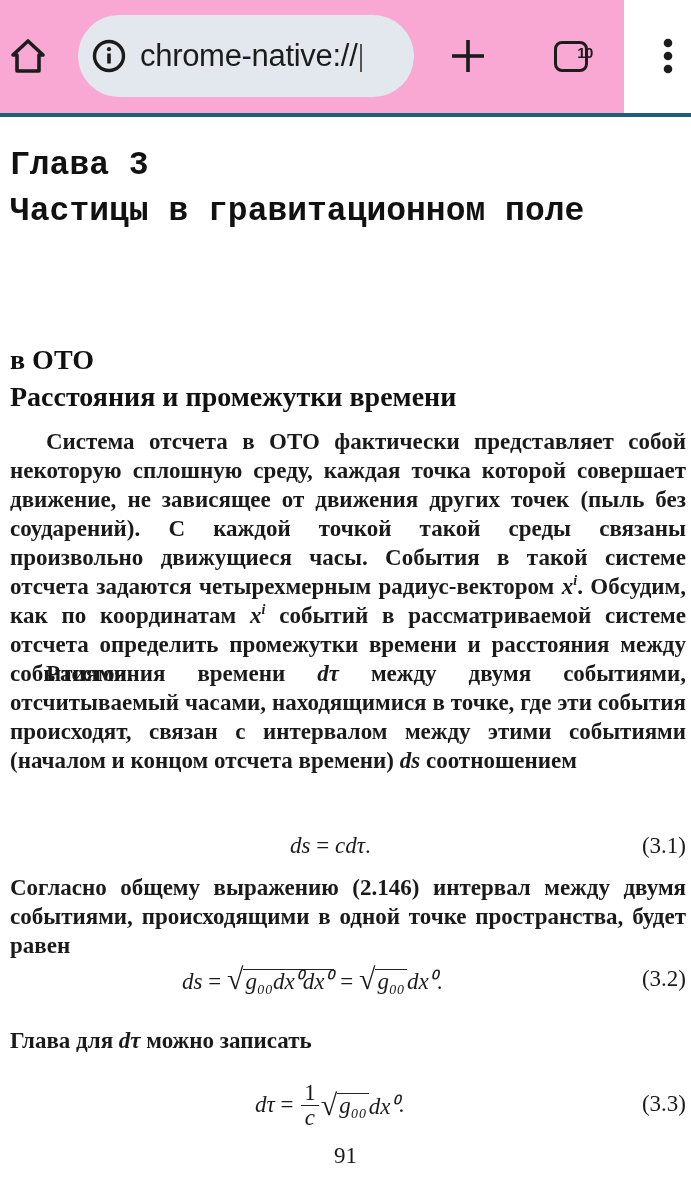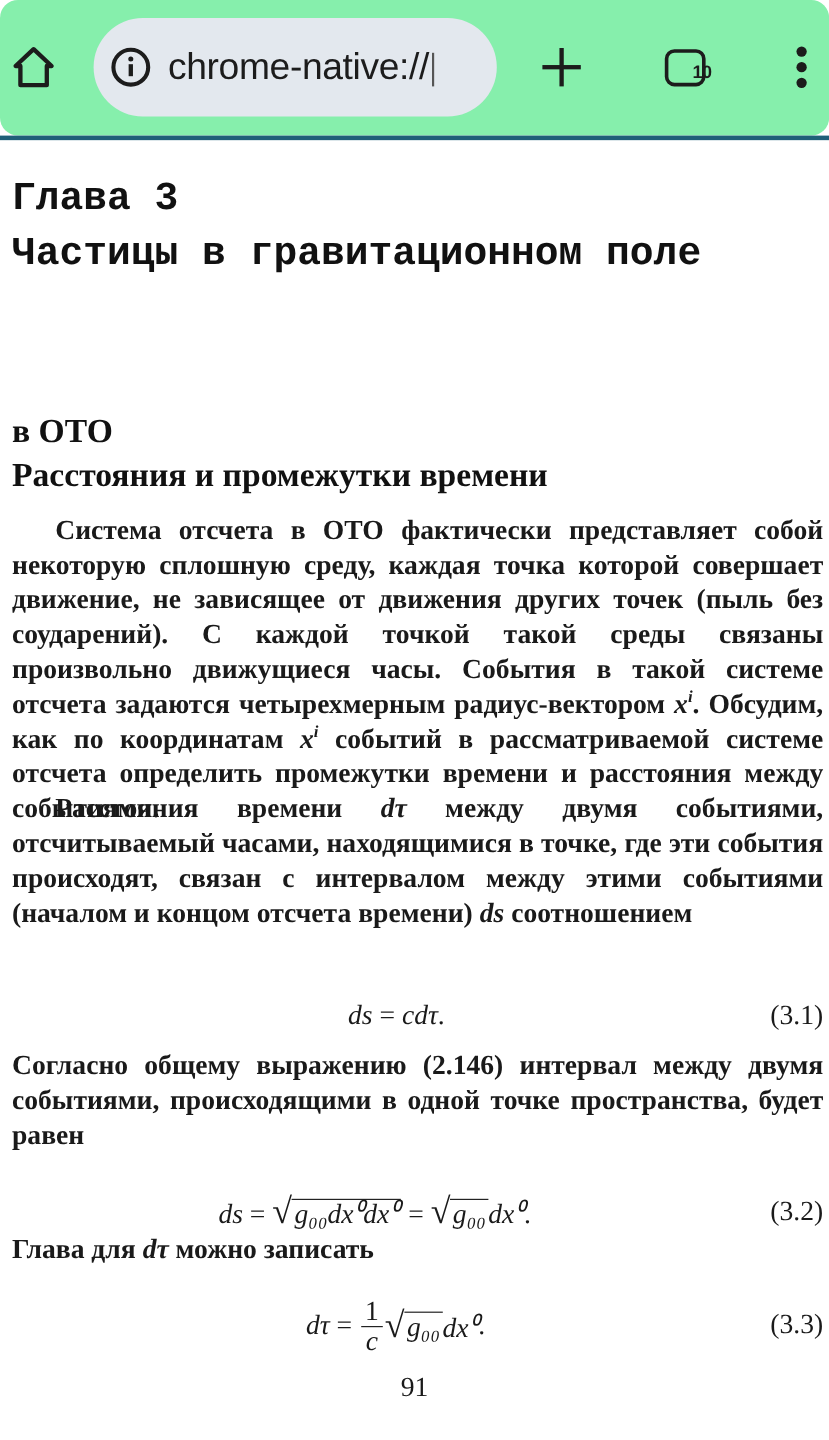--- a/index.html
+++ b/index.html
@@ -5,23 +5,22 @@
   html, body { margin: 0; padding: 0; }
   body {
     width: 691px; height: 1200px; overflow: hidden;
     background: #ffffff;
     font-family: "DejaVu Serif", serif;
     color: #1a1a1a;
     position: relative;
   }
   
   .toolbar {
-    position: absolute; left: 0; top: 0; width: 691px; height: 113px;
-    background: #86efac;
-    border-radius: 15px;
+    position: absolute; left: 0; top: 0; width: 624px; height: 113px;
+    background: #f9a8d4;
   }
   .toolbar-line {
     position: absolute; left: 0; top: 113px; width: 691px; height: 4px;
     background: #1f5f78;
   }
   .home-btn {
     position: absolute; left: 6px; top: 34px; width: 44px; height: 44px;
     display: flex; align-items: center; justify-content: center; cursor: pointer;
   }
   .omnibox {
@@ -47,21 +46,21 @@
     position: absolute; left: 446px; top: 34px; width: 44px; height: 44px;
     display: flex; align-items: center; justify-content: center; cursor: pointer;
   }
   .tabs-btn {
     position: absolute; left: 548px; top: 34px; width: 46px; height: 44px;
     display: flex; align-items: center; justify-content: center; cursor: pointer;
   }
   .tabs-box {
     width: 31px; height: 31px; border: 3.5px solid #1c1c1c; border-radius: 8px;
     box-sizing: border-box;
-    display: flex; align-items: flex-end; justify-content: center;
+    display: flex; align-items: flex-start; justify-content: center;
     font-family: "Liberation Sans", sans-serif; font-weight: bold;
     font-size: 15px; color: #1c1c1c; letter-spacing: -0.5px; padding-left: 28px;
   }
   .menu-btn {
     position: absolute; left: 650px; top: 34px; width: 36px; height: 44px;
     display: flex; align-items: center; justify-content: center; cursor: pointer;
   }
 
   
   .page {
@@ -182,21 +181,21 @@
     <span class="eq-body" style="left:280px;">
       <span class="math">ds</span><span> = </span><span class="math">cdτ</span><span>.</span>
     </span>
     <span class="eq-num">(3.1)</span>
   </div>
 
   <div class="body-text" style="top:756px;">
     <p>Согласно общему выражению (2.146) интервал между двумя событиями, происходящими в одной точке пространства, будет равен</p>
   </div>
 
-  <div class="eq" style="top:876px; height:36px;text-align:right;">
+  <div class="eq" style="top:845px; height:36px;text-align:right;">
     <span class="eq-body" style="left:172px;">
       <span class="math">ds</span><span> = </span><span style="font-size:30px;">√</span><span class="sqrt math">g₀₀dx⁰dx⁰</span><span> = </span><span style="font-size:30px;">√</span><span class="sqrt math">g₀₀</span><span class="math">dx⁰</span><span>.</span>
     </span>
     <span class="eq-num" style="top:4px;">(3.2)</span>
   </div>
 
   <div class="body-text" style="top:909px;">
     <p><span>Глава для </span><span class="math">dτ</span><span> можно записать</span></p>
   </div>
 

